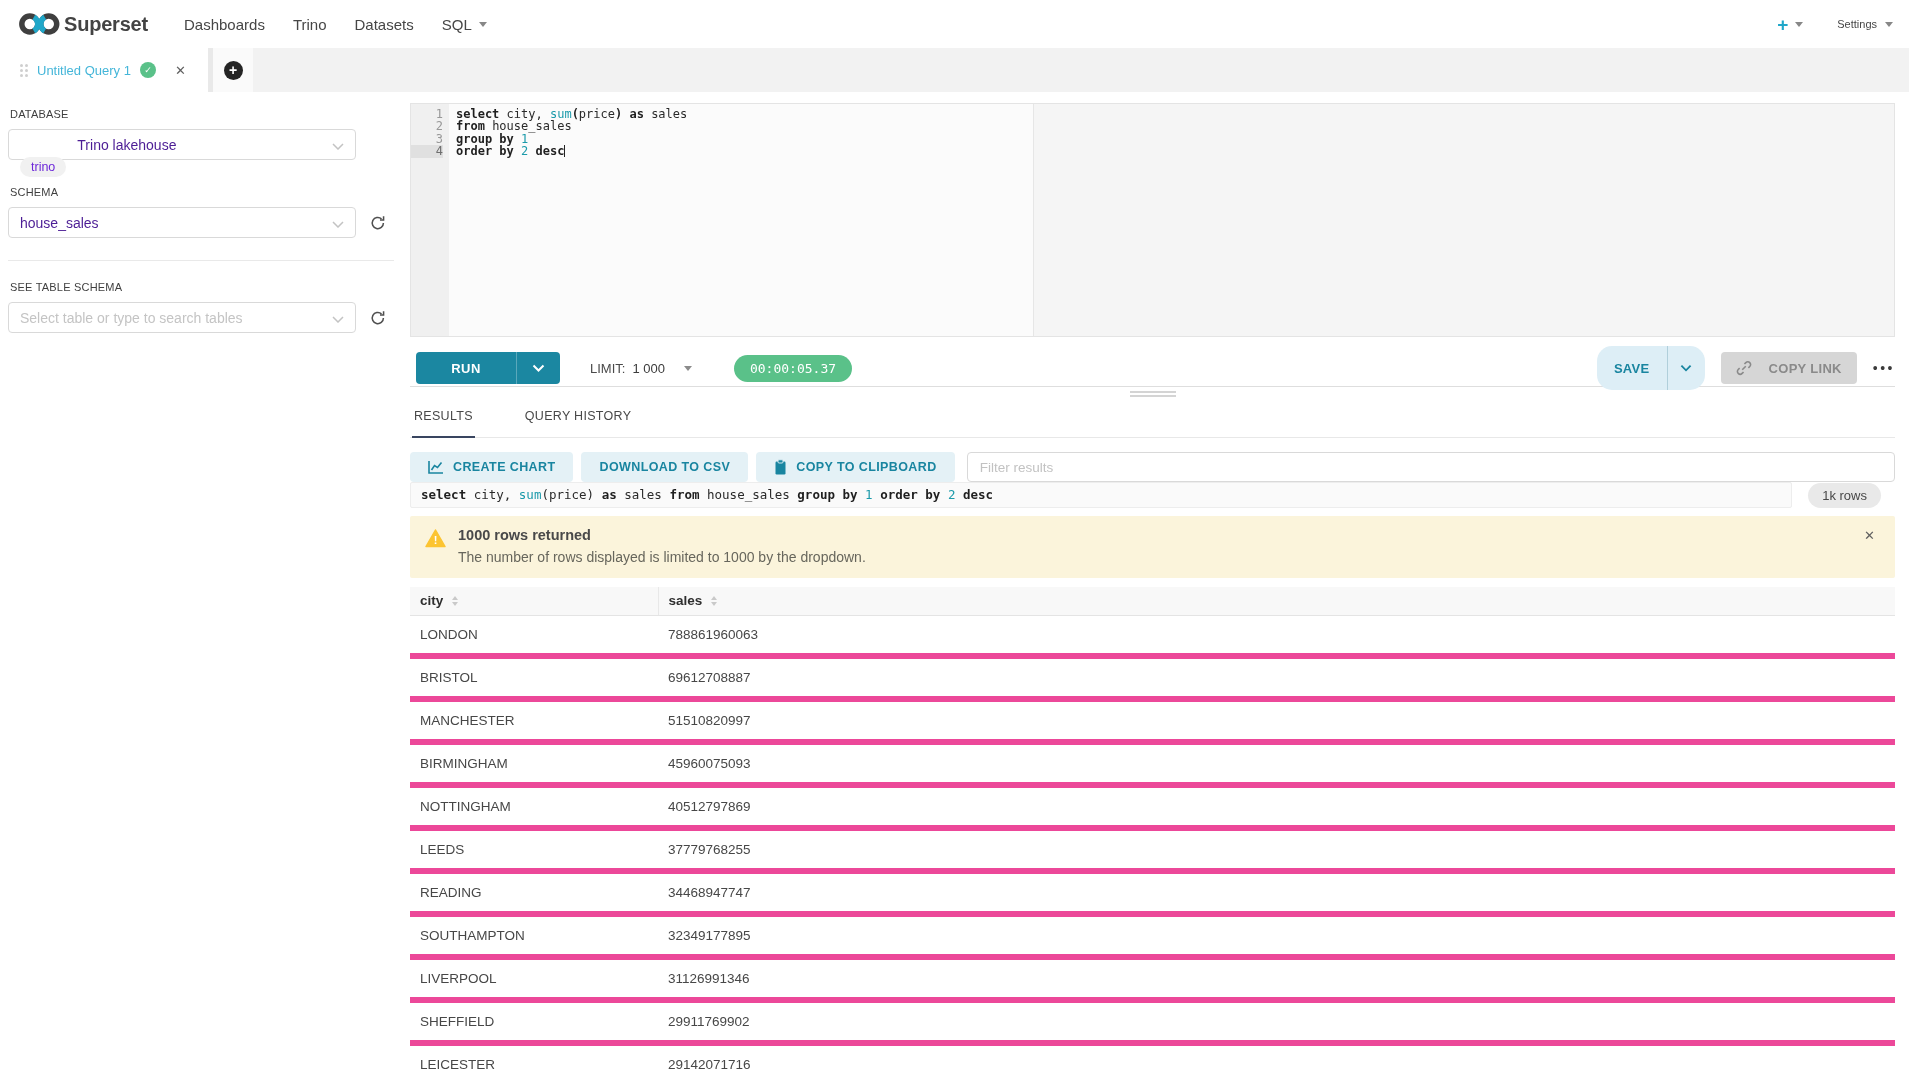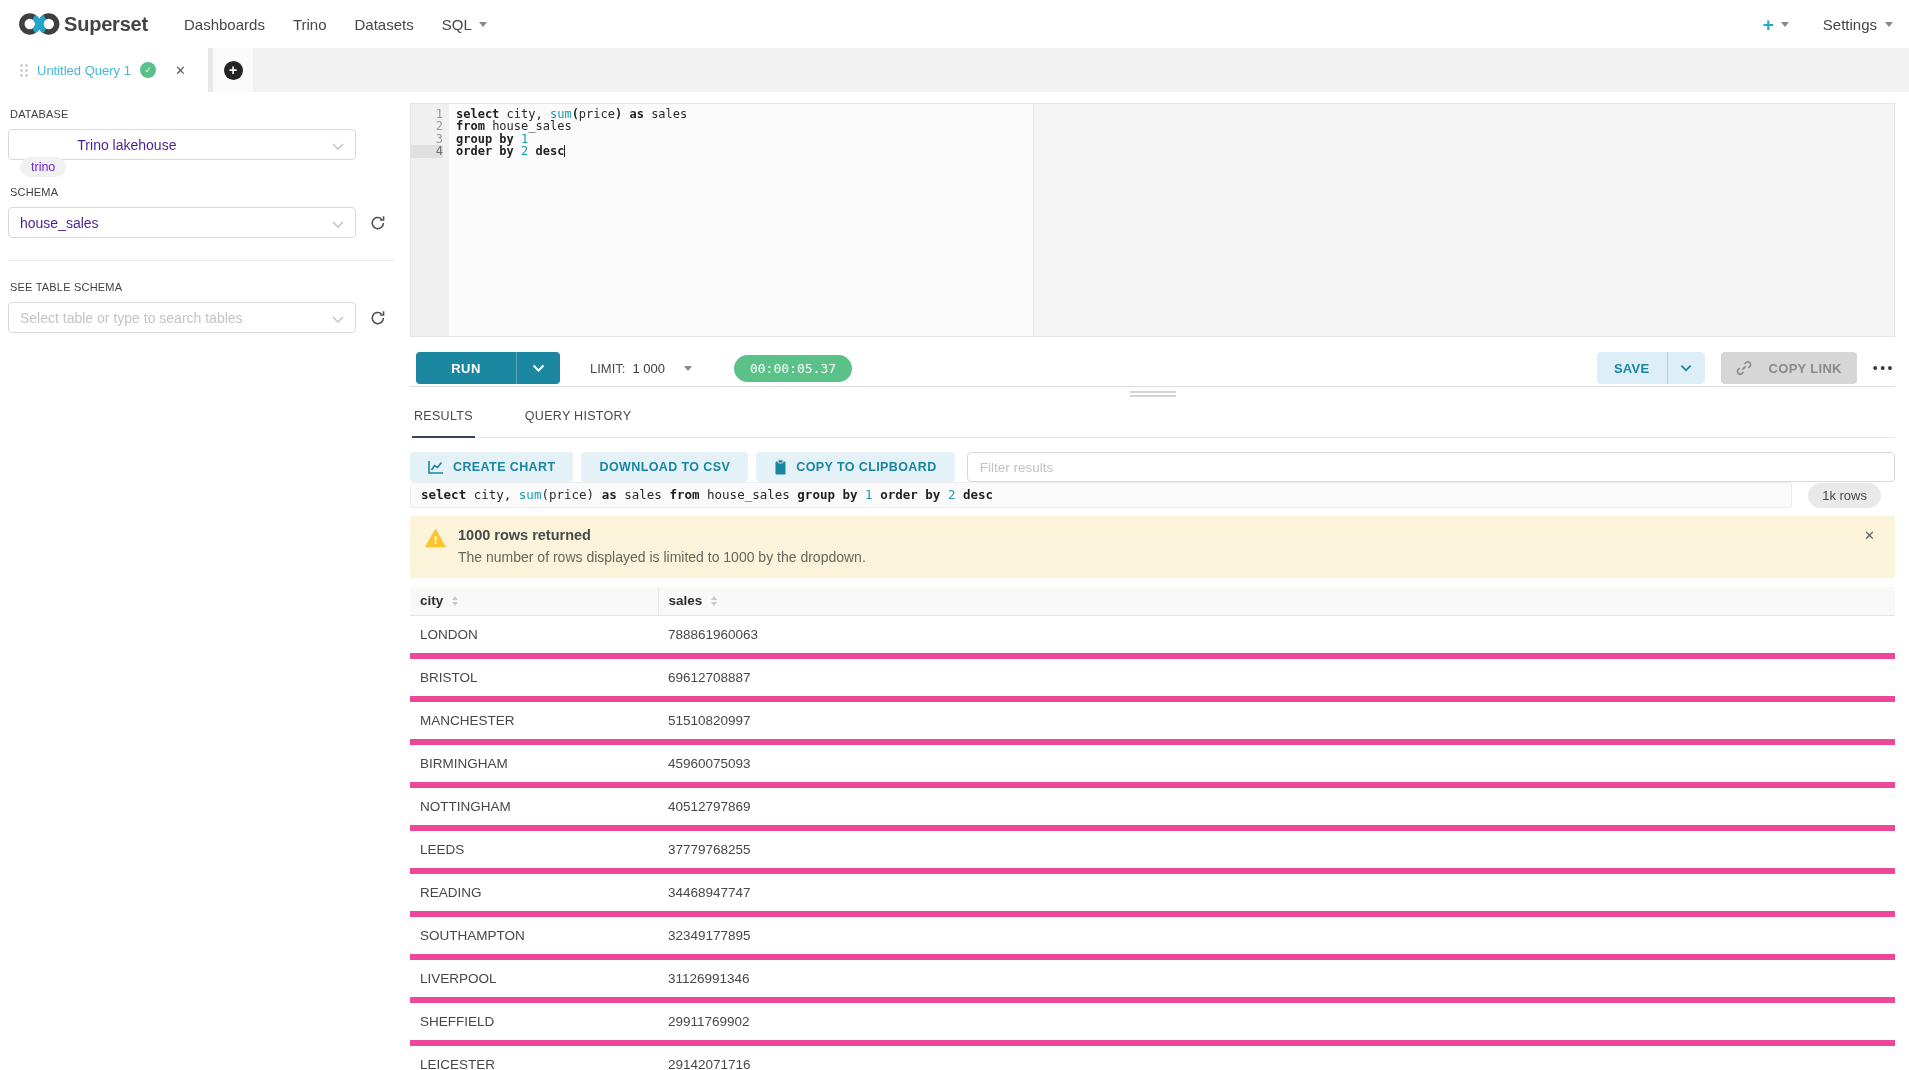--- a/index.html
+++ b/index.html
@@ -9,21 +9,21 @@
   
   .navbar { height:48px; display:flex; align-items:center; padding:0 16px 0 16px; background:#fff; }
   .brand { display:flex; align-items:center; }
   .brand-name { font-size:20px; font-weight:bold; color:#434343; letter-spacing:-0.2px; }
   .nav-links { display:flex; align-items:center; margin-left:22px; }
   .nav-item { font-size:15px; color:#464646; padding:0 14px; cursor:pointer; display:flex; align-items:center; gap:7px; }
   .caret-down { width:0; height:0; border-left:4px solid transparent; border-right:4px solid transparent; border-top:5px solid #878787; display:inline-block; }
   .nav-right { margin-left:auto; display:flex; align-items:center; gap:34px; }
   .plus-group { display:flex; align-items:center; gap:7px; }
   .plus-glyph { color:#20a7c9; font-size:19px; font-weight:bold; line-height:1; }
-  .settings-group { display:flex; align-items:center; gap:8px; font-size:15px; color:#464646; }
+  .settings-group { display:flex; align-items:center; gap:8px; font-size:11px; color:#464646; }
 
   
   .tabstrip { height:44px; background:#f2f2f2; display:flex; align-items:stretch; }
   .tabstrip-lead { width:8px; background:#fff; }
   .tab-active { width:200px; background:#fff; display:flex; align-items:center; padding:0 12px; gap:9px; }
   .drag-dots { display:grid; grid-template-columns:3px 3px; grid-auto-rows:3px; gap:2px; }
   .drag-dots i { background:#cfcfcf; border-radius:50%; }
   .tab-title { font-size:13px; color:#45b6d9; white-space:nowrap; }
   .check-badge { width:16px; height:16px; border-radius:50%; background:#5ac189; color:#fff; font-size:9px;
     display:flex; align-items:center; justify-content:center; flex:0 0 auto; }
@@ -70,21 +70,21 @@
   .toolbar { margin-top:15px; height:32px; display:flex; align-items:center; padding-left:6px; }
   .run-btn { display:flex; height:32px; border-radius:4px; overflow:hidden; background:#1b87a1; cursor:pointer; }
   .run-main { width:100px; display:flex; align-items:center; justify-content:center; color:#fff; font-size:13px; font-weight:bold; letter-spacing:0.4px; }
   .run-caret { width:44px; display:flex; align-items:center; justify-content:center; border-left:1px solid rgba(255,255,255,0.28); }
   .limit-group { margin-left:30px; display:flex; align-items:center; font-size:13px; color:#4a4a4a; cursor:pointer; }
   .limit-value { margin-left:7px; color:#3c3c3c; }
   .limit-group .caret-down { margin-left:19px; border-top-color:#8b8b8b; }
   .timer-pill { margin-left:42px; background:#5ac189; color:#fff; border-radius:16px; padding:6px 16px;
     font-family:"DejaVu Sans Mono","Liberation Mono",monospace; font-size:13px; }
   .tb-spacer { flex:1; }
-  .save-btn { display:flex; height:32px; border-radius:4px; overflow:hidden; background:#ddeef6; cursor:pointer; }
+  .save-btn { display:flex; height:44px; border-radius:15px; overflow:hidden; background:#ddeef6; cursor:pointer; }
   .save-main { padding:0 17px; display:flex; align-items:center; color:#1985a0; font-size:13px; font-weight:bold; letter-spacing:0.3px; }
   .save-caret { width:38px; display:flex; align-items:center; justify-content:center; border-left:1px solid #b0cfdb; }
   .copylink-btn { margin-left:16px; height:32px; border-radius:4px; background:#d6d6d6; color:#8a8a8a; font-size:13px; font-weight:bold;
     letter-spacing:0.3px; display:flex; align-items:center; gap:17px; padding:0 15px; cursor:pointer; }
   .more-dots { margin-left:16px; color:#3c3c3c; font-size:14px; letter-spacing:2.5px; cursor:pointer; }
 
   .section-border { margin-top:2px; border-bottom:1px solid #dedede; }
   .drag-handle { width:46px; margin:4px auto 0 auto; display:flex; flex-direction:column; gap:2px; cursor:row-resize; }
   .drag-handle i { height:2px; background:#d4d4d4; }
 

